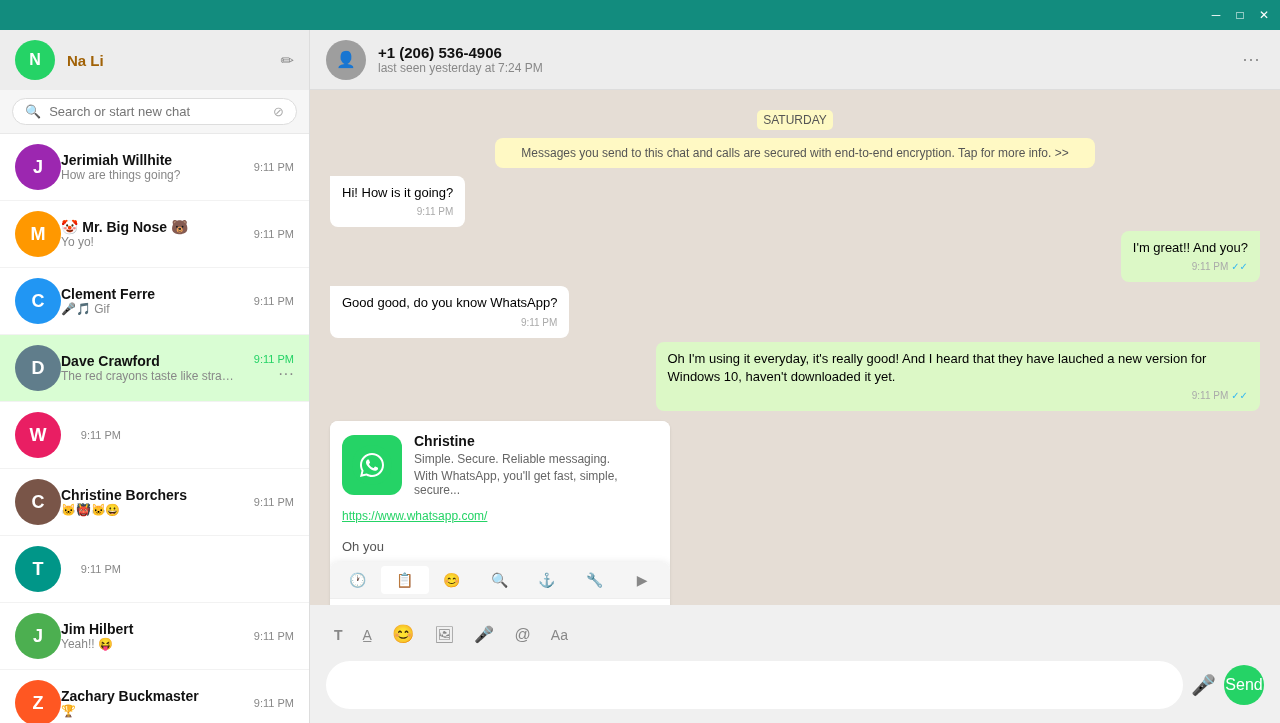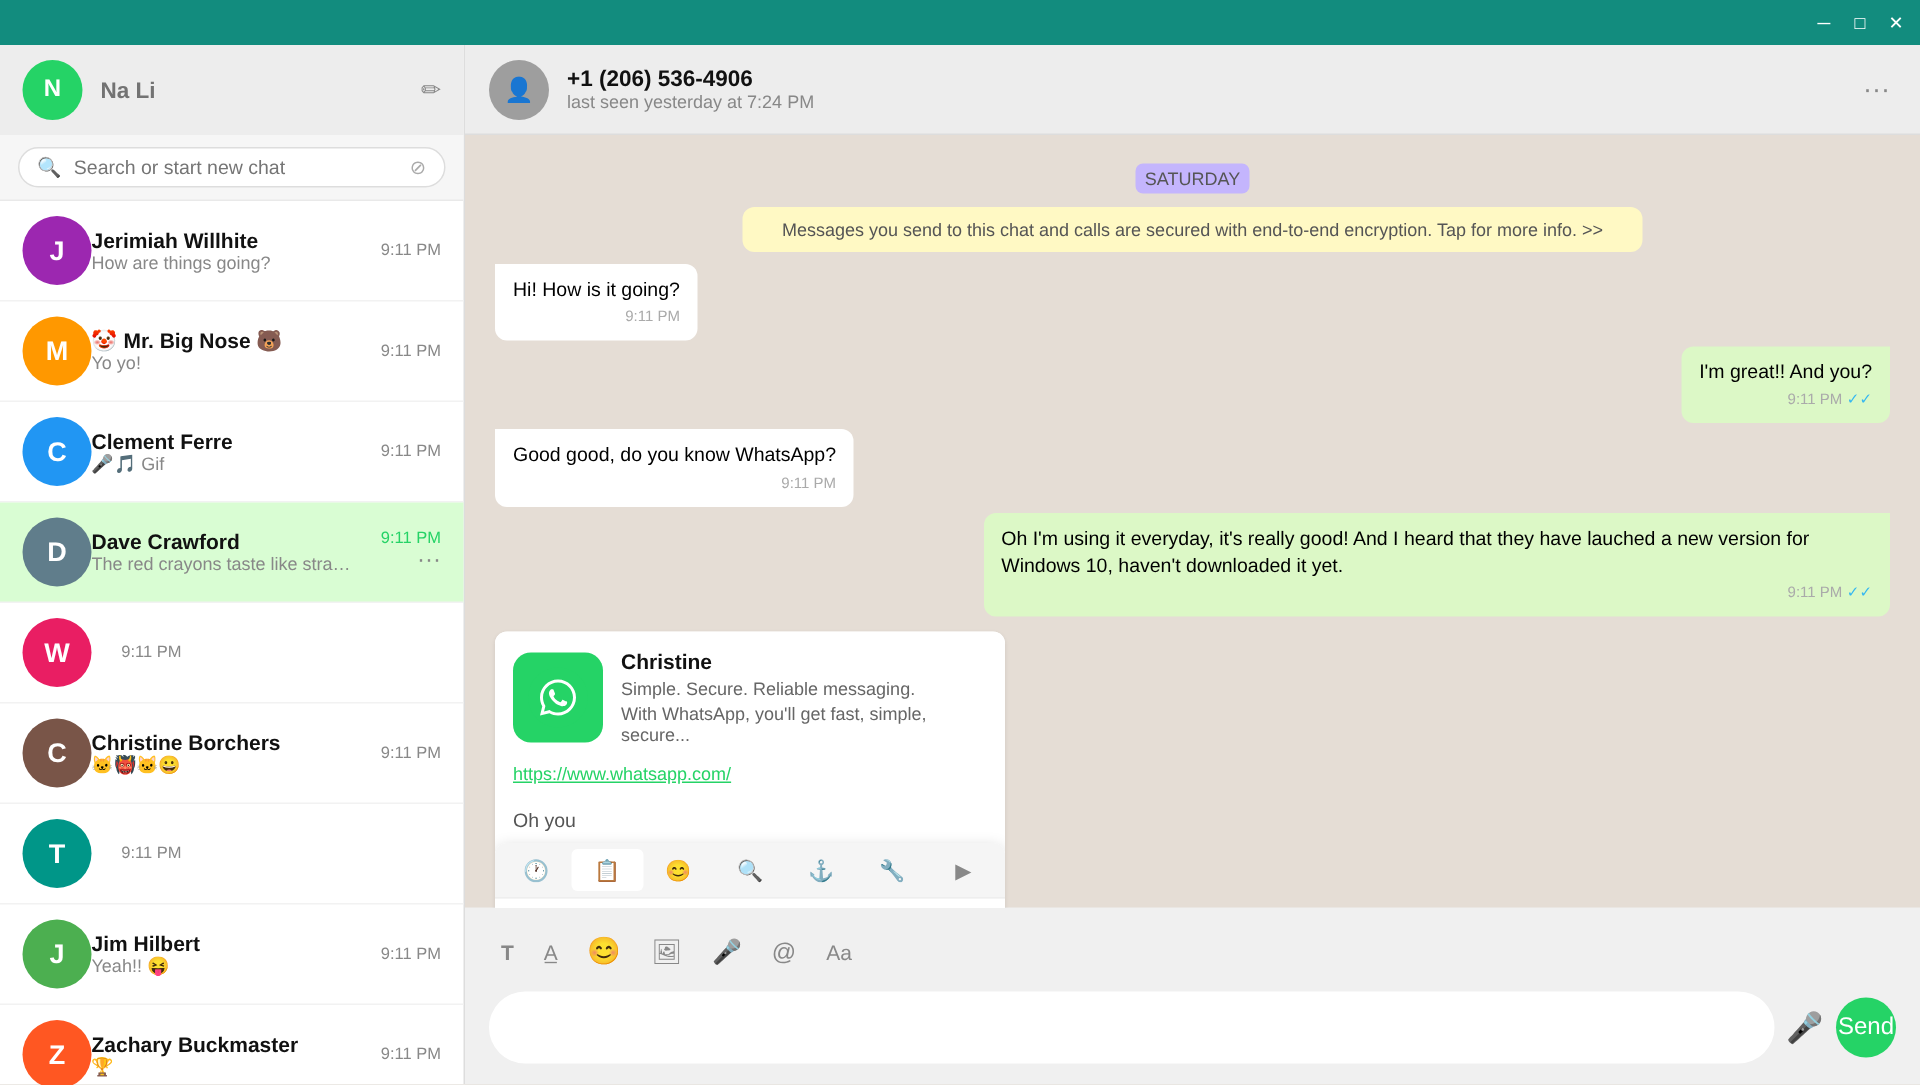--- a/index.html
+++ b/index.html
@@ -50,21 +50,21 @@
     .user-avatar {
       width: 40px; height: 40px;
       border-radius: 50%;
       background: #ccc;
       flex-shrink: 0;
       display: flex; align-items: center; justify-content: center;
       font-size: 16px; color: white; font-weight: bold;
     }
 
     .user-info { flex: 1; margin-left: 12px; }
-    .user-name { font-size: 15px; font-weight: 600; color: #737373; }
+    .user-name { font-size: 15px; font-weight: 600; color: #a16207; }
 
     .edit-icon { color: #888; font-size: 16px; cursor: pointer; }
 
     .search-bar {
       padding: 8px 12px;
       background: #f6f6f6;
       border-bottom: 1px solid #e9e9e9;
       flex-shrink: 0;
     }
     .search-input-wrapper {
@@ -151,21 +151,21 @@
       overflow-y: auto;
       padding: 10px 20px;
       position: relative;
     }
 
     .date-divider {
       text-align: center;
       margin: 10px 0;
     }
     .date-divider span {
-      background: #c4b5fd;
+      background: #fef9c3;
       color: #555;
       font-size: 12px;
       padding: 3px 6px;
       border-radius: 5px;
     }
 
     .encryption-notice {
       background: #fff9c4;
       border-radius: 8px;
       padding: 8px 16px;

